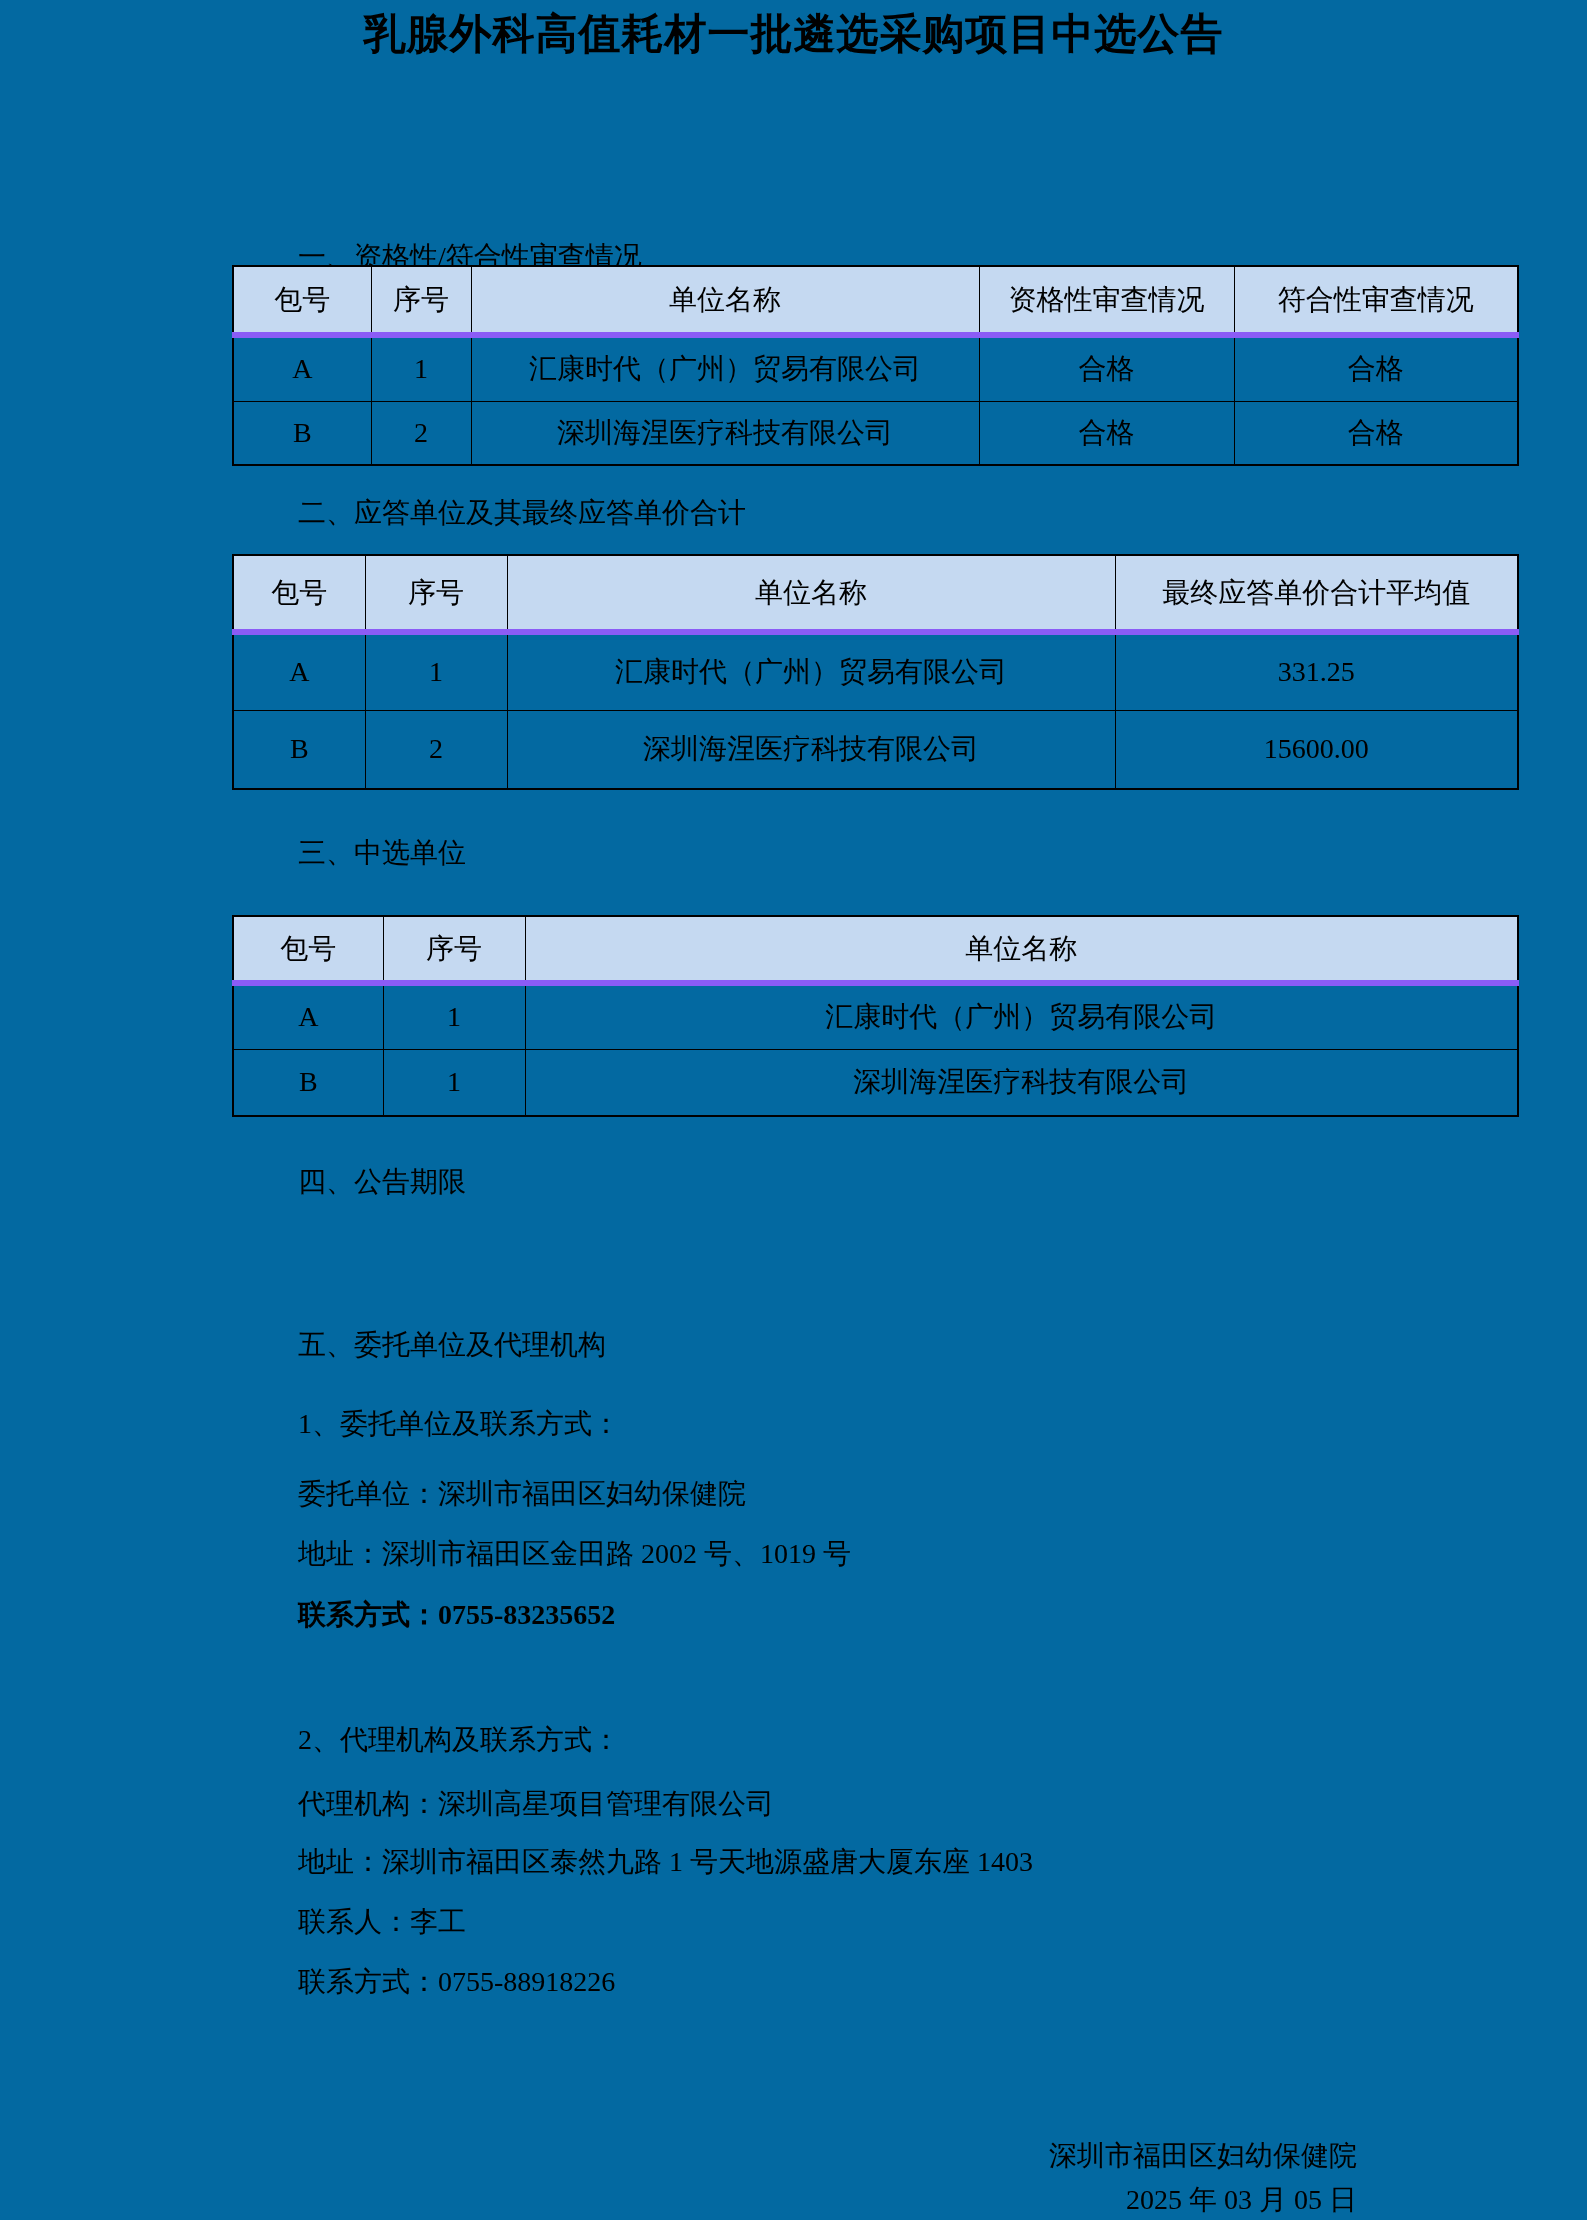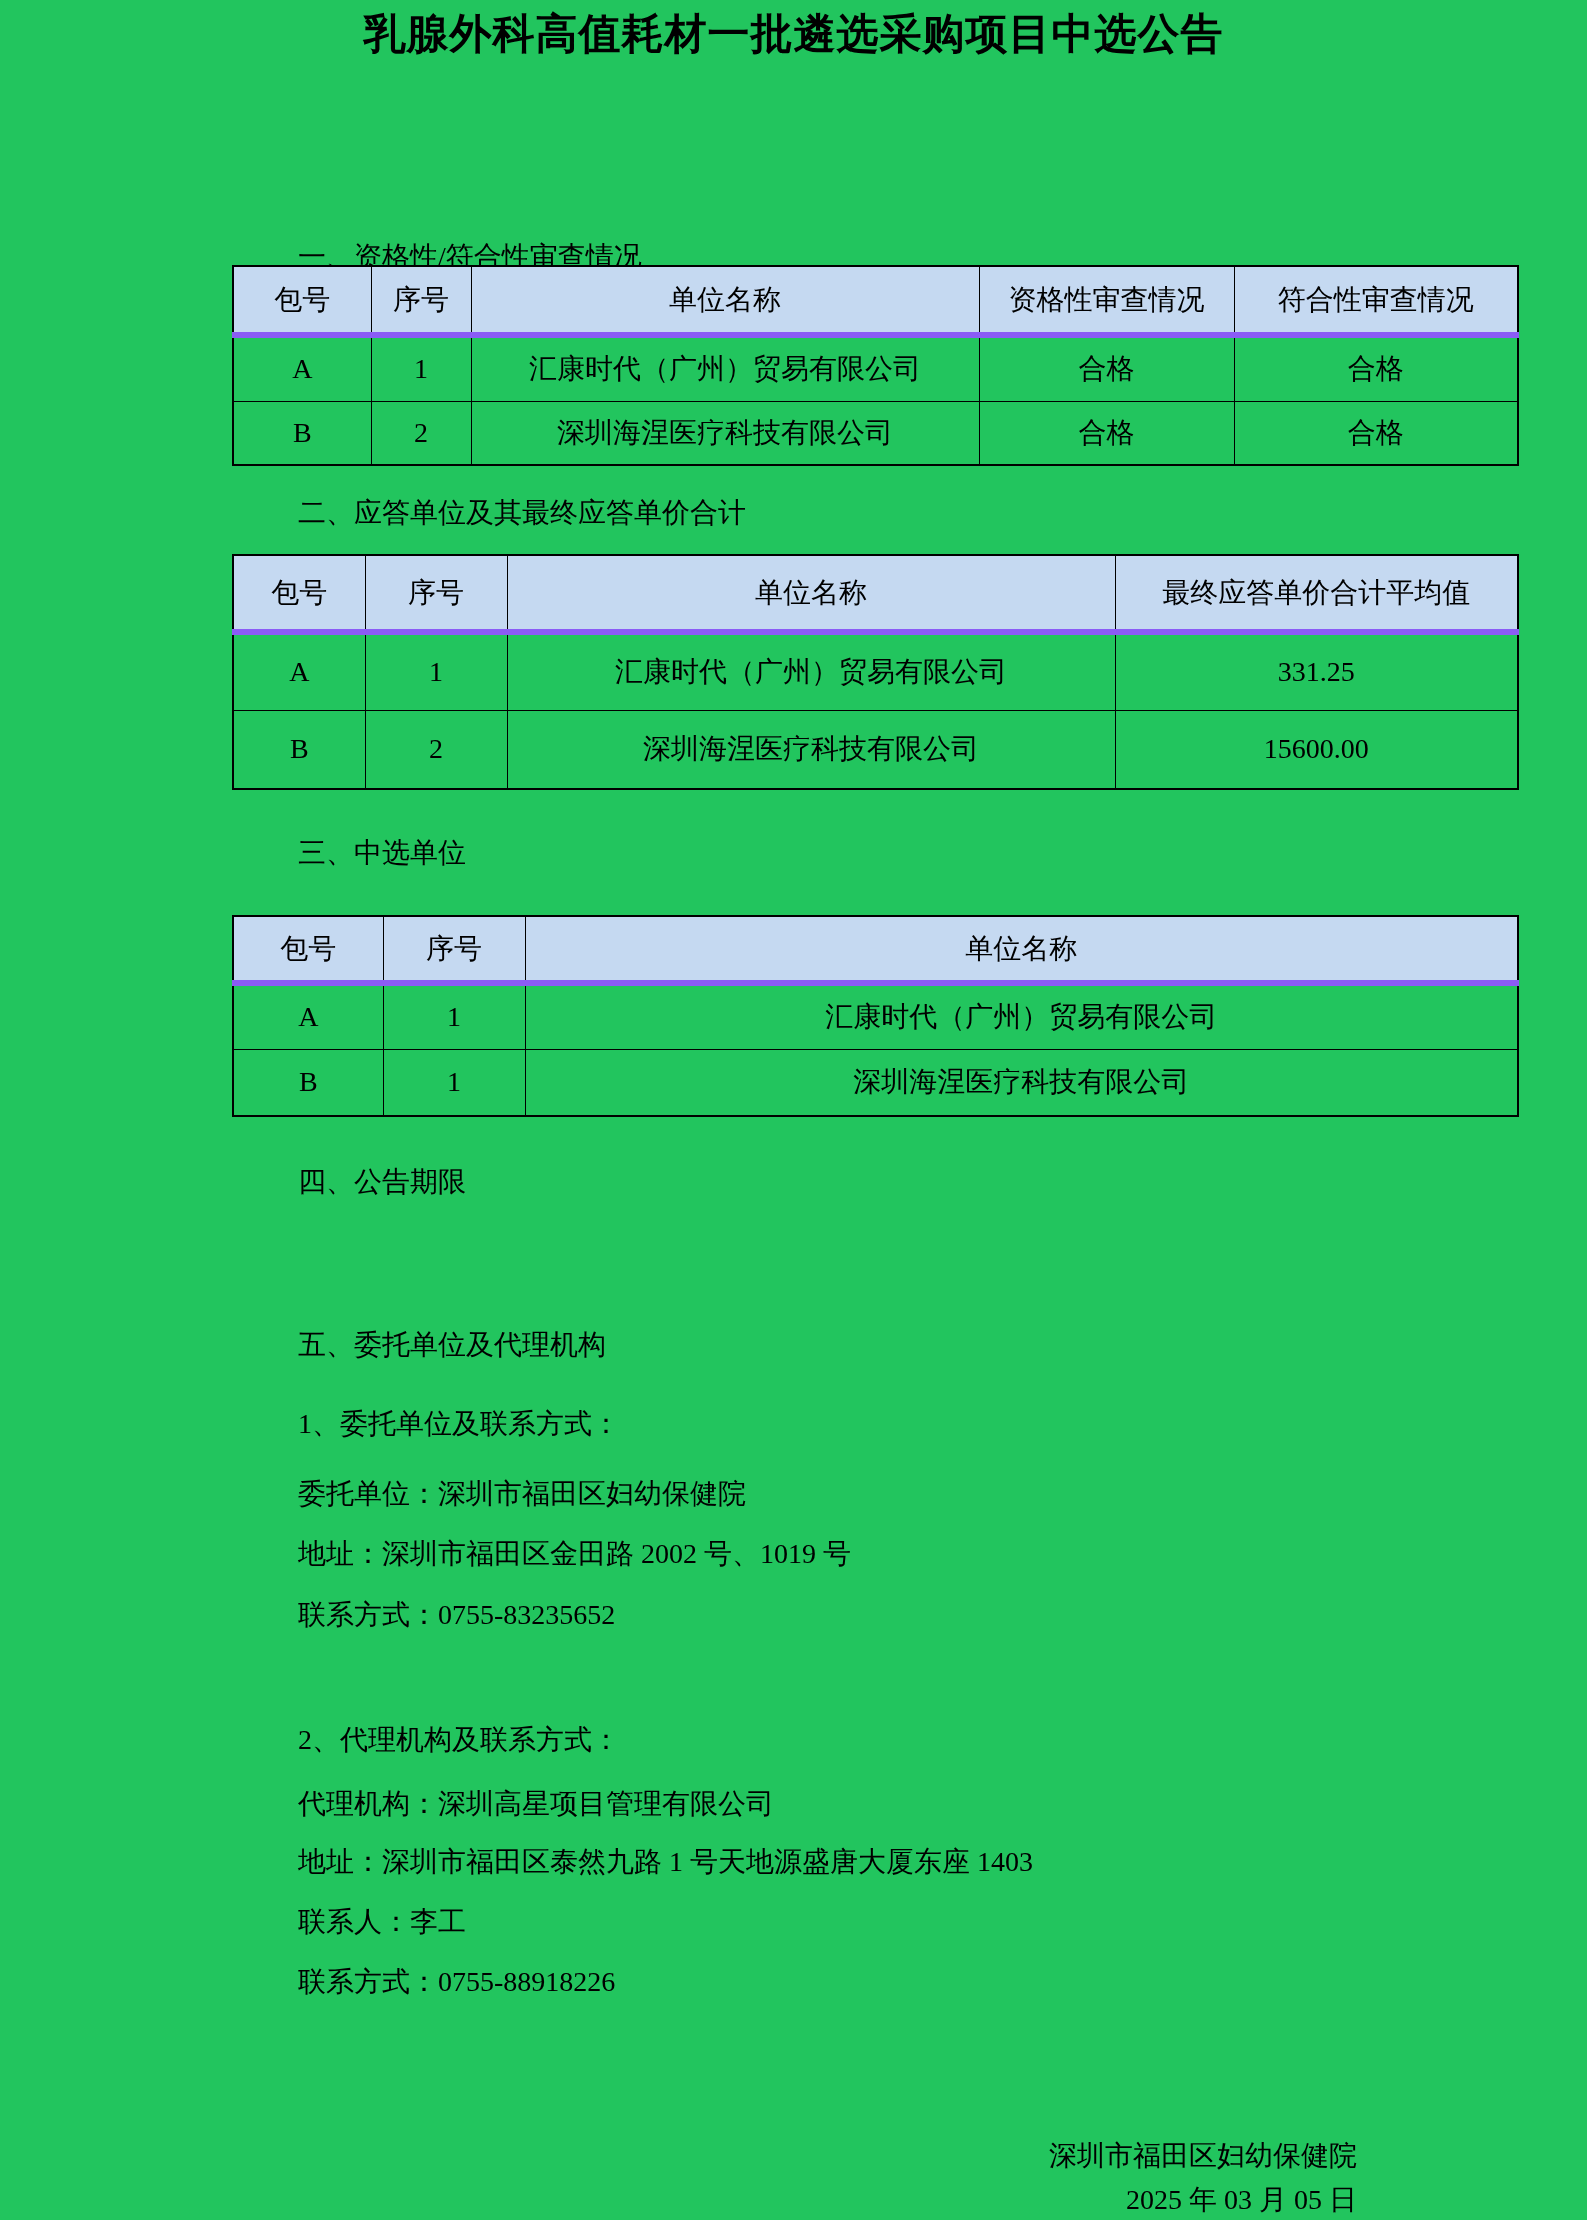--- a/index.html
+++ b/index.html
@@ -1,20 +1,20 @@
 <!DOCTYPE html>
 <html><head>
 <meta charset="utf-8">
 <style>
   html,body { margin:0; padding:0; background:#ffffff; }
   .page {
     position:relative;
     width:1587px;
     height:2220px;
-    background:#22c55e;
+    background:#0369a1;
     color:#000000;
     font-family:"Liberation Serif","DejaVu Serif",serif;
     overflow:hidden;
   }
   .title {
     position:absolute;
     top:6px; left:0;
     width:1587px;
     margin:0;
     text-align:center;
@@ -45,21 +45,21 @@
   }
   #sec1 { top:218px;margin-top:24px; }
   #sec2 { top:498px; }
   #sec3 { top:838px; }
   #sec4 { top:1167px; }
   #period { top:1249px; }
   #sec5 { top:1330px; }
   #sub1 { top:1409px; }
   #client-name { top:1479px; }
   #client-addr { top:1539px; }
-  #client-phone { top:1600px; }
+  #client-phone { top:1600px;font-weight:bold; }
   #sub2 { top:1725px; }
   #agency-name { top:1789px; }
   #agency-addr { top:1847px; }
   #agency-person { top:1907px;font-family:Liberation Serif, serif; }
   #agency-phone { top:1967px; }
 
   table.doc-table {
     position:absolute;
     left:232px;
     border-collapse:collapse;

